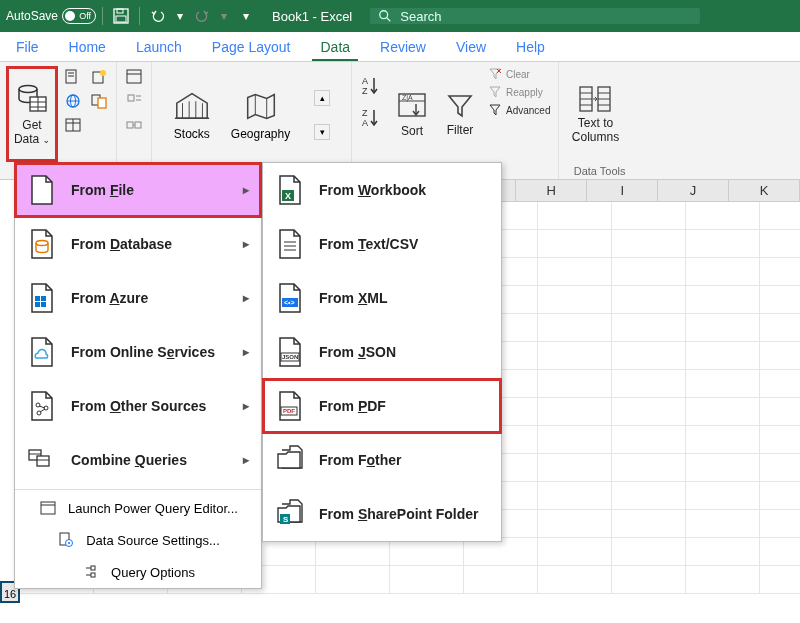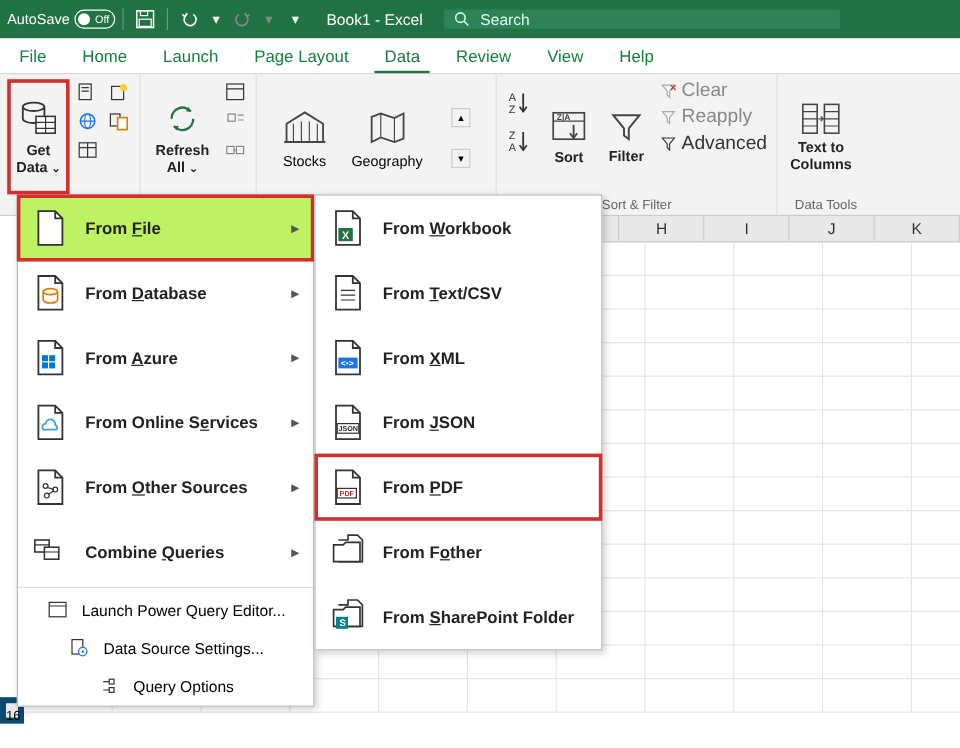--- a/index.html
+++ b/index.html
@@ -11,57 +11,57 @@
 .titlebar .toggle { width: 34px; height: 16px; border: 1px solid #fff; border-radius: 8px; display: inline-flex; align-items: center; position: relative; }
 .titlebar .toggle .knob { width: 10px; height: 10px; background: #fff; border-radius: 50%; position: absolute; left: 2px; }
 .titlebar .toggle .off { font-size: 9px; position: absolute; right: 4px; }
 .titlebar .qat-btn { width: 24px; height: 24px; display: flex; align-items: center; justify-content: center; color: #fff; cursor: pointer; }
 .titlebar .sep { width: 1px; height: 18px; background: rgba(255,255,255,0.3); margin: 0 2px; }
 .titlebar .doc-title { margin-left: 10px; font-size: 13px; }
 .titlebar .search { margin-left: 14px; background: #2f8158; height: 16px; width: 330px; display: flex; align-items: center; padding: 0 8px; border-radius: 2px; gap: 8px; color: #dfe; font-size: 13px; }
 
 
 .tabs { height: 30px; background: #fff; display: flex; align-items: flex-end; padding: 0 8px; gap: 14px; border-bottom: 1px solid #d0d0d0; }
-.tab { font-size: 14px; color: #15803d; padding: 6px 8px; cursor: pointer; }
+.tab { font-size: 14px; color: #3b82f6; padding: 6px 8px; cursor: pointer; }
 .tab.active { color: #217346; border-bottom: 2px solid #217346; padding-bottom: 4px; font-weight: 500; }
 
 
 .ribbon { height: 118px; background: #f3f3f3; border-bottom: 1px solid #ccc; display: flex; }
 .group { border-right: 1px solid #e0e0e0; padding: 4px 6px 2px; display: flex; flex-direction: column; align-items: center; justify-content: space-between; }
 .group-body { flex: 1; display: flex; align-items: flex-start; gap: 4px; }
 .group-label { font-size: 11px; color: #666; padding-top: 2px; height: 14px; }
 
-.big-btn { width: 52px; height: 96px; display: flex; flex-direction: column; align-items: center; justify-content: center; font-size: 12px; color: #222; gap: 2px; text-align: center; padding: 2px; cursor: pointer; font-weight: bold; }
+.big-btn { width: 52px; height: 96px; display: flex; flex-direction: column; align-items: center; justify-content: center; font-size: 12px; color: #222; gap: 2px; text-align: center; padding: 2px; cursor: pointer; }
 .big-btn .ico { width: 34px; height: 34px; display: flex; align-items: center; justify-content: center; }
 .small-btn-col { display: flex; flex-direction: column; gap: 2px; }
 .small-btn { width: 22px; height: 22px; display: flex; align-items: center; justify-content: center; cursor: pointer; }
 
 .highlight { border: 3px solid #d32f2f; }
 
 .datatype-box { display: flex; gap: 20px; padding: 6px 10px; align-items: center; }
 .datatype-item { display: flex; flex-direction: column; align-items: center; font-size: 12px; gap: 4px; }
 
-.filter-links { display: flex; flex-direction: column; gap: 2px; font-size: 16px; color: #888; text-align: center; }
+.filter-links { display: flex; flex-direction: column; gap: 2px; font-size: 10px; color: #888; text-align: center; }
 .filter-links .link { display: flex; align-items: center; gap: 4px; padding: 1px 2px; }
 
 
 .sheet { position: absolute; top: 180px; left: 0; right: 0; bottom: 0; background: #fff; }
 .col-headers { display: flex; height: 22px; background: #e8e8e8; border-bottom: 1px solid #ccc; margin-left: 20px; }
 .col-h { width: 74px; border-right: 1px solid #ccc; text-align: center; font-size: 13px; line-height: 22px; color: #333; }
 .rows { display: flex; }
 .cells { flex: 1; }
 .row { height: 28px; border-bottom: 1px solid #e5e5e5; display: flex; }
 .cell { width: 74px; border-right: 1px solid #e5e5e5; }
 
 
 .menu { position: absolute; background: #fff; border: 1px solid #bbb; box-shadow: 2px 2px 6px rgba(0,0,0,0.2); z-index: 10; }
 .menu1 { top: 162px; left: 14px; width: 248px; }
 .menu-item { height: 54px; display: flex; align-items: center; padding: 0 12px; gap: 14px; font-size: 14px; font-weight: 600; color: #222; cursor: pointer; position: relative; }
 .menu-item .arrow { margin-left: auto; color: #555; font-size: 12px; }
-.menu-item.hovered { background: #bef264; justify-content: flex-end; }
+.menu-item.hovered { background: #f0abfc; justify-content: flex-end; }
 .menu-item-sm { height: 32px; font-weight: normal; font-size: 13px; gap: 10px; padding: 0 10px; display: flex; align-items: center; cursor: pointer; justify-content: center; }
 .menu-divider { height: 1px; background: #ddd; margin: 2px 0; }
 .menu-item .mi-icon, .menu-item-sm .mi-icon { width: 30px; height: 30px; display: flex; align-items: center; justify-content: center; flex-shrink: 0; }
 .menu-item-sm .mi-icon { width: 20px; height: 20px; }
 
 .menu2 { top: 162px; left: 262px; width: 240px; }
 .menu2 .menu-item { font-weight: 600; }
 
 .highlight-item { outline: 3px solid #d32f2f; outline-offset: -2px; }
 
@@ -178,31 +178,20 @@
               <rect x="8" y="6" width="8" height="10" fill="#fff" stroke="#e07b00" stroke-width="1.3"></rect>
             </svg>
           </div>
       </div>
     </div>
     <div class="group-label"></div>
   </div>
 
   <div class="group">
     <div class="group-body">
-      <div class="big-btn" style="width:58px">
-        <div class="ico">
-          <svg width="30" height="30" viewBox="0 0 30 30">
-              <path d="M6 15 A9 9 0 0 1 22 9" fill="none" stroke="#217346" stroke-width="2"></path>
-              <path d="M24 15 A9 9 0 0 1 8 21" fill="none" stroke="#217346" stroke-width="2"></path>
-              <path d="M20 5 L22 9 L18 9 Z" fill="#217346"></path>
-              <path d="M10 25 L8 21 L12 21 Z" fill="#217346"></path>
-            </svg>
-        </div>
-        <span><span>Refresh All</span> <span style="font-size:9px">⌄</span></span>
-      </div>
       <div class="small-btn-col">
         <div class="small-btn">
             <svg width="18" height="18" viewBox="0 0 18 18">
               <rect x="2" y="2" width="14" height="13" fill="none" stroke="#333"></rect>
               <line x1="2" y1="6" x2="16" y2="6" stroke="#333"></line>
             </svg>
           </div>
         <div class="small-btn">
             <svg width="18" height="18" viewBox="0 0 18 18">
               <rect x="3" y="3" width="6" height="6" fill="none" stroke="#888"></rect>
@@ -527,21 +516,21 @@
           <div class="cell"></div>
           <div class="cell"></div>
           <div class="cell"></div>
           <div class="cell"></div>
           <div class="cell"></div>
           <div class="cell"></div>
           <div class="cell"></div>
         </div>
     </div>
   </div>
-  <div style="position:absolute;left:0;bottom:20px;width:20px;height:22px;background:#e8e8e8;border:5px solid #0c4a6e;font-size:11px;text-align:center;line-height:22px">16</div>
+  <div style="position:absolute;left:0;bottom:20px;width:20px;height:22px;background:#e8e8e8;border:2px solid #0c4a6e;font-size:11px;text-align:center;line-height:22px">16</div>
 </div>
 
 <div class="menu menu1">
   <div class="menu-item hovered highlight-item">
     <span class="mi-icon">
         <svg width="28" height="32" viewBox="0 0 28 32">
           <path d="M4 2 L18 2 L24 8 L24 30 L4 30 Z" fill="#fff" stroke="#333" stroke-width="1.5"></path>
           <path d="M18 2 L18 8 L24 8" fill="none" stroke="#333" stroke-width="1.5"></path>
         </svg>
       </span>

